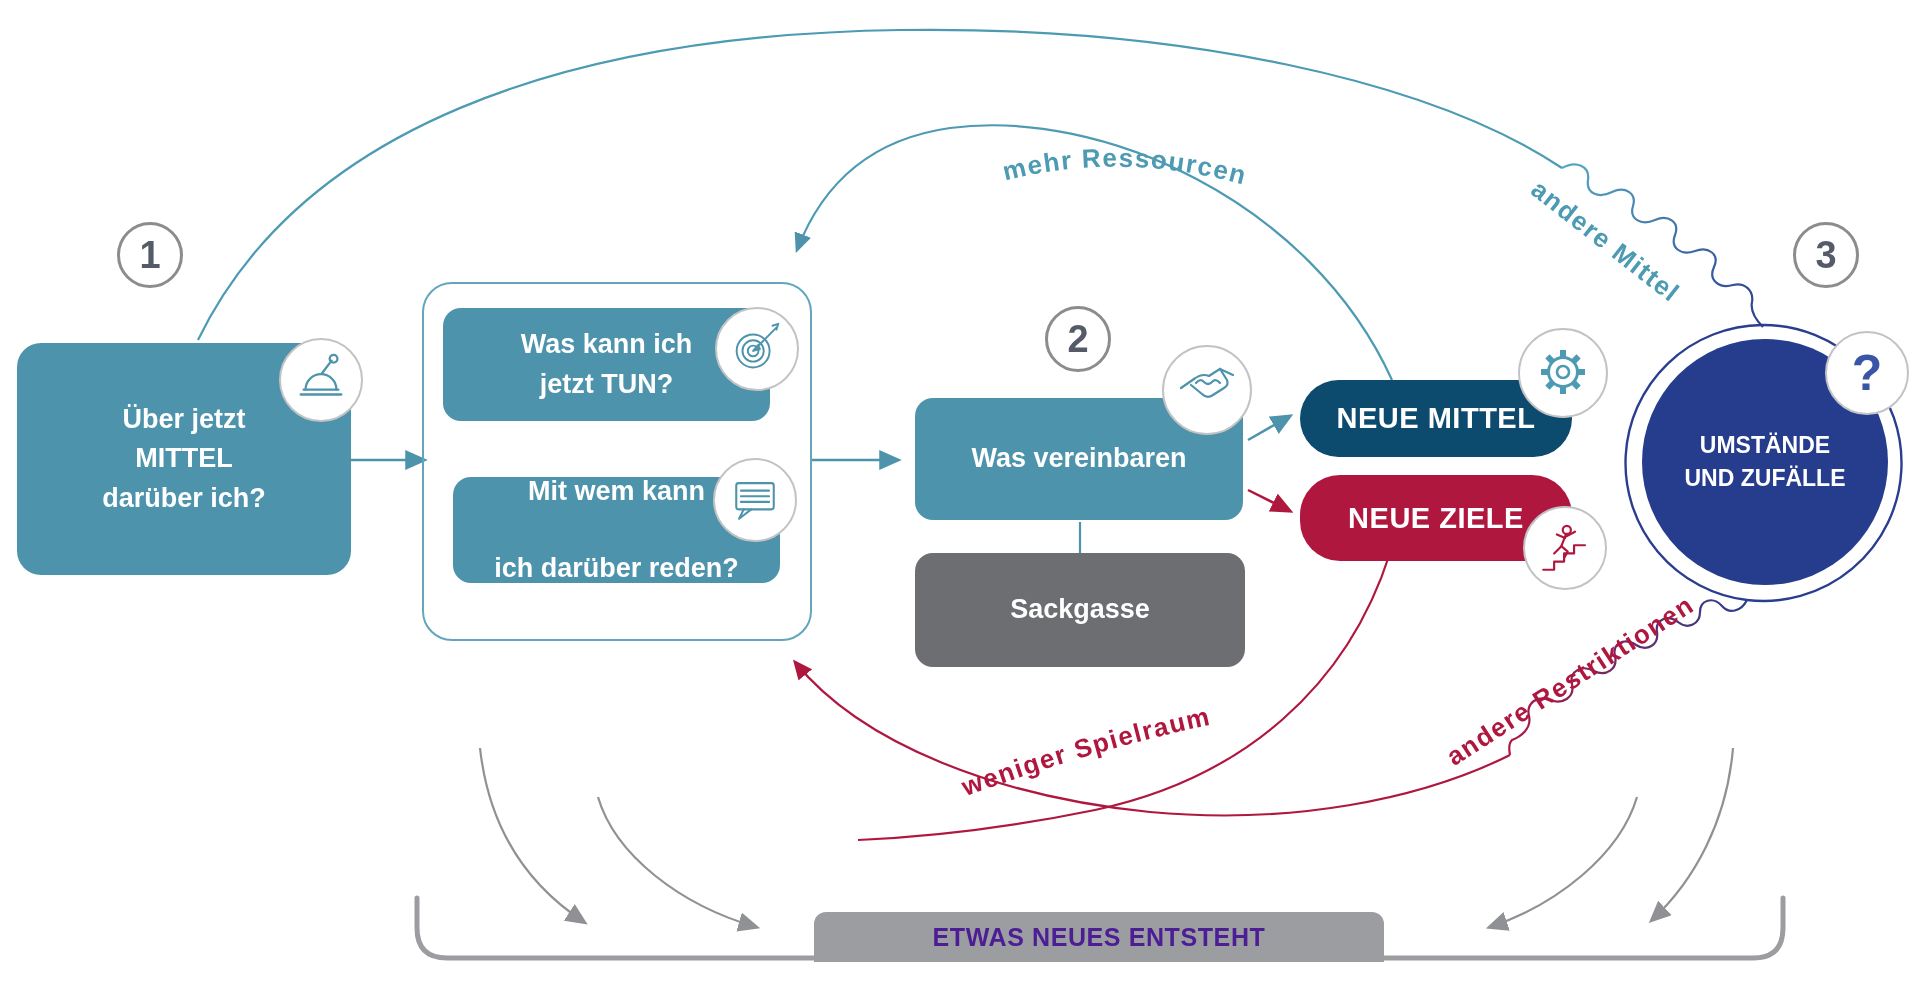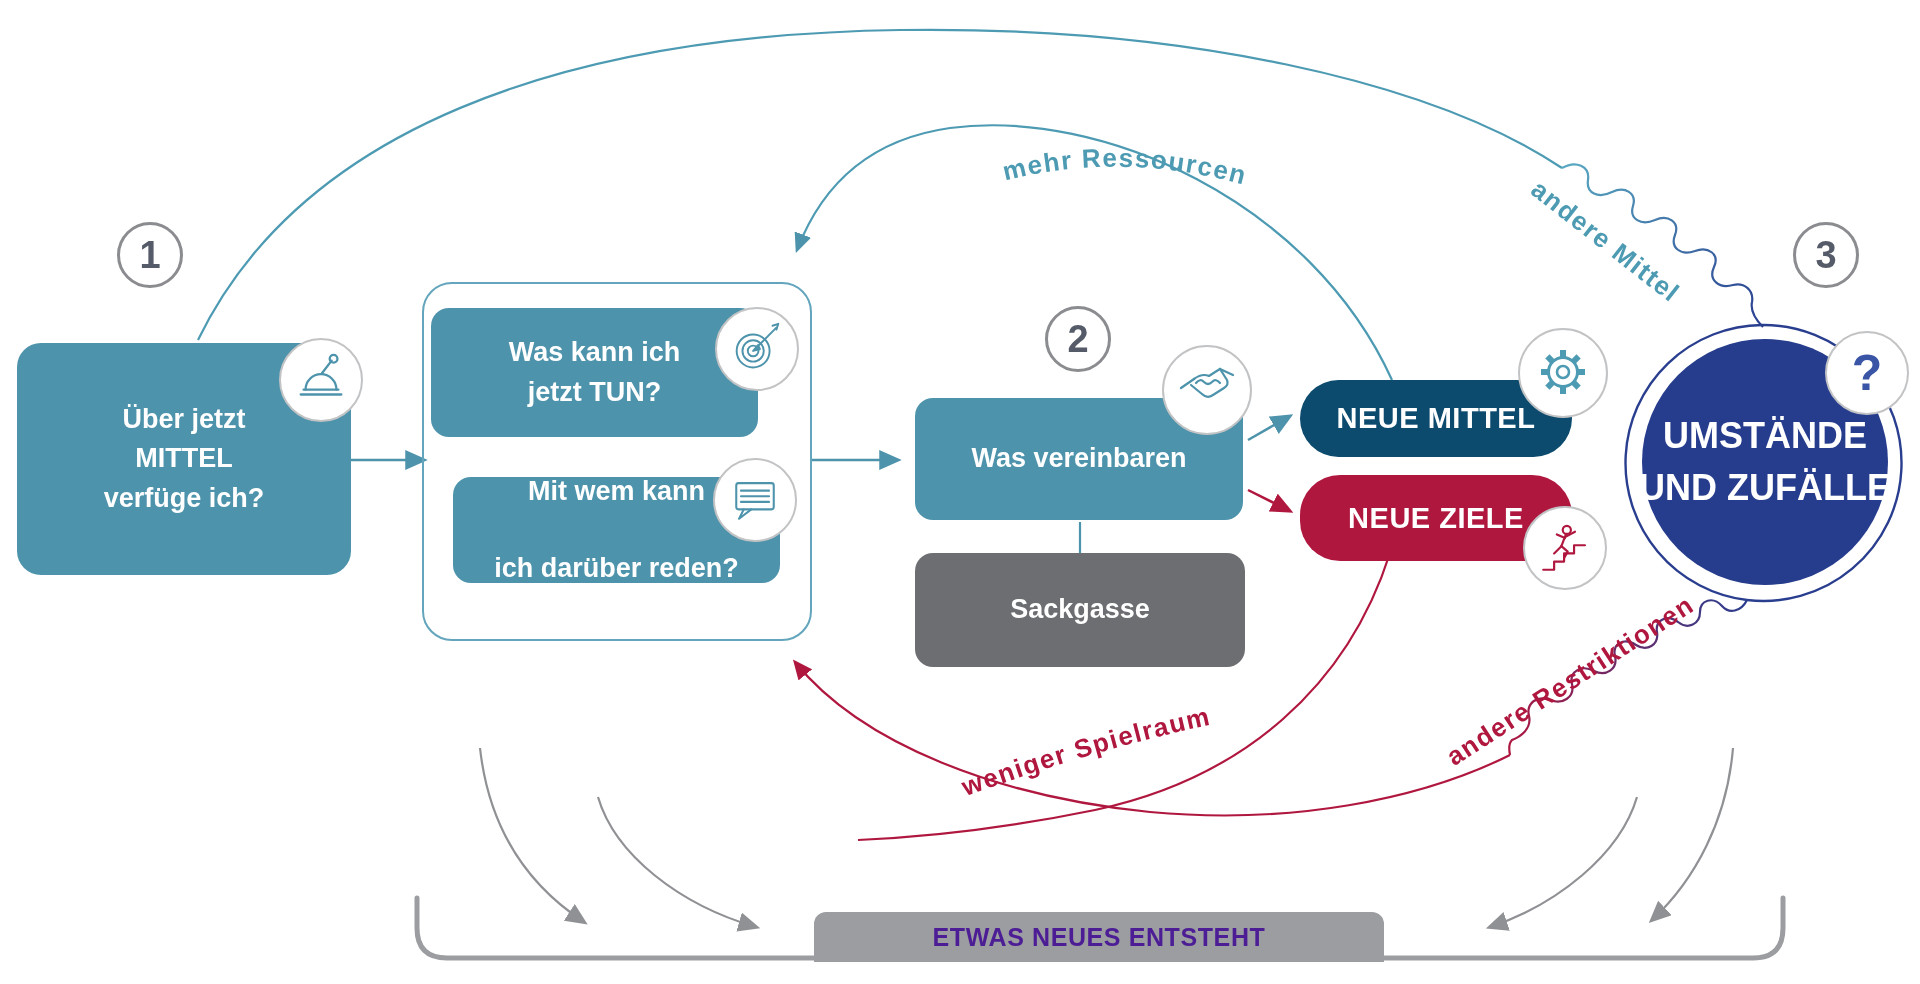--- a/index.html
+++ b/index.html
@@ -8,30 +8,30 @@
   #flow-svg{position:absolute;left:0;top:0;z-index:1;}
 
   .tealbox{position:absolute;background:#4d93ab;color:#fff;border-radius:18px;
            display:flex;flex-direction:column;justify-content:center;align-items:center;
            text-align:center;font-weight:bold;font-size:27px;line-height:1.45;z-index:2;}
   .ln{white-space:nowrap;}
 
   #box-mittel{left:17px;top:343px;width:334px;height:232px;border-radius:24px;}
   #options-container{position:absolute;left:422px;top:282px;width:386px;height:355px;
                      border:2px solid #63a5bc;border-radius:30px;z-index:1;}
-  #box-tun{left:431px;top:308px;width:327px;height:129px;}
+  #box-tun{left:443px;top:308px;width:327px;height:113px;}
   #box-reden{left:453px;top:477px;width:327px;height:106px;gap:38px;}
   #box-vereinbaren{left:915px;top:398px;width:328px;height:122px;}
   #box-sackgasse{left:915px;top:553px;width:330px;height:114px;background:#6d6e71;font-weight:600;}
   #box-neue-mittel{left:1300px;top:380px;width:272px;height:77px;background:#0c4a6e;
                    border-radius:40px;font-size:29px;letter-spacing:.5px;}
   #box-neue-ziele{left:1300px;top:475px;width:272px;height:86px;background:#b0173f;
                   border-radius:40px;font-size:29px;letter-spacing:.5px;}
   #circle-umstaende{left:1642px;top:339px;width:246px;height:246px;background:#263c8d;
-                    border-radius:50%;font-size:36px;z-index:2;}
+                    border-radius:50%;font-size:23px;z-index:2;}
   #bar-etwas{position:absolute;left:814px;top:912px;width:570px;height:50px;background:#9b9da0;
              border-radius:12px 12px 0 0;color:#4c1d95;display:flex;align-items:center;
              justify-content:center;font-weight:bold;font-size:25px;letter-spacing:.6px;z-index:2;}
 
   .badge{position:absolute;width:66px;height:66px;box-sizing:border-box;border:3px solid #8a8c8f;
          border-radius:50%;background:#fff;color:#555b68;display:flex;align-items:center;
          justify-content:center;font-size:38px;font-weight:bold;z-index:2;}
   #badge-1{left:117px;top:222px;}
   #badge-2{left:1045px;top:306px;}
   #badge-3{left:1793px;top:222px;}
@@ -125,21 +125,21 @@
     <path d="M 417 898 L 417 928 Q 417 958 447 958 L 1753 958 Q 1783 958 1783 928 L 1783 898" fill="none" stroke="#9b9da0" stroke-width="5" stroke-linecap="round" stroke-linejoin="round"></path>
   </svg>
 
   <div class="badge" id="badge-1">1</div>
   <div class="badge" id="badge-2">2</div>
   <div class="badge" id="badge-3">3</div>
 
   <div class="tealbox" id="box-mittel">
     <div class="ln">Über jetzt</div>
     <div class="ln">MITTEL</div>
-    <div class="ln">verfüge ich?</div>
+    <div class="ln">darüber ich?</div>
   </div>
 
   <div id="options-container"></div>
   <div class="tealbox" id="box-tun">
     <div class="ln">Was kann ich</div>
     <div class="ln">jetzt TUN?</div>
   </div>
   <div class="tealbox" id="box-reden">
     <div class="ln">Mit wem kann</div>
     <div class="ln">ich darüber reden?</div>

